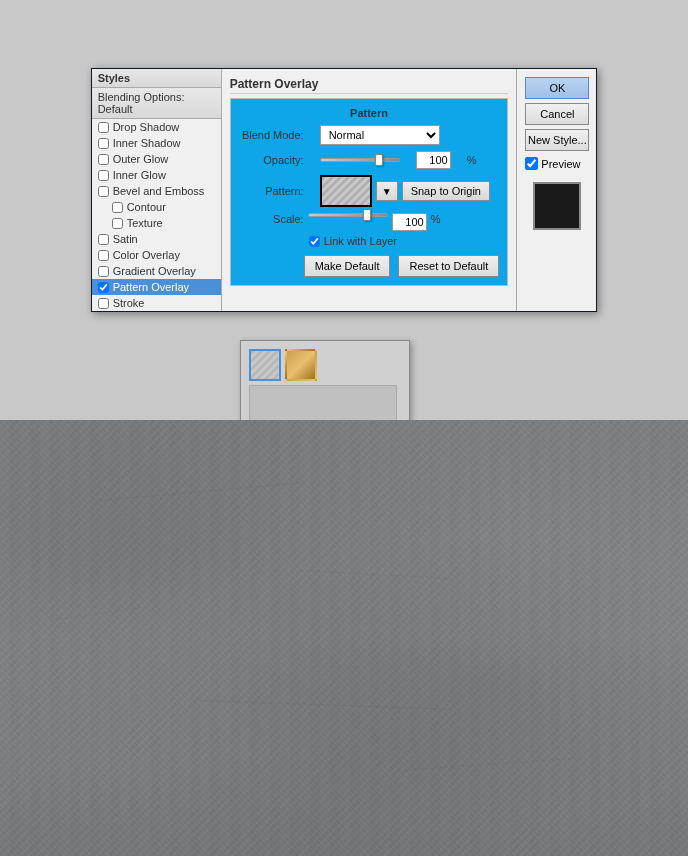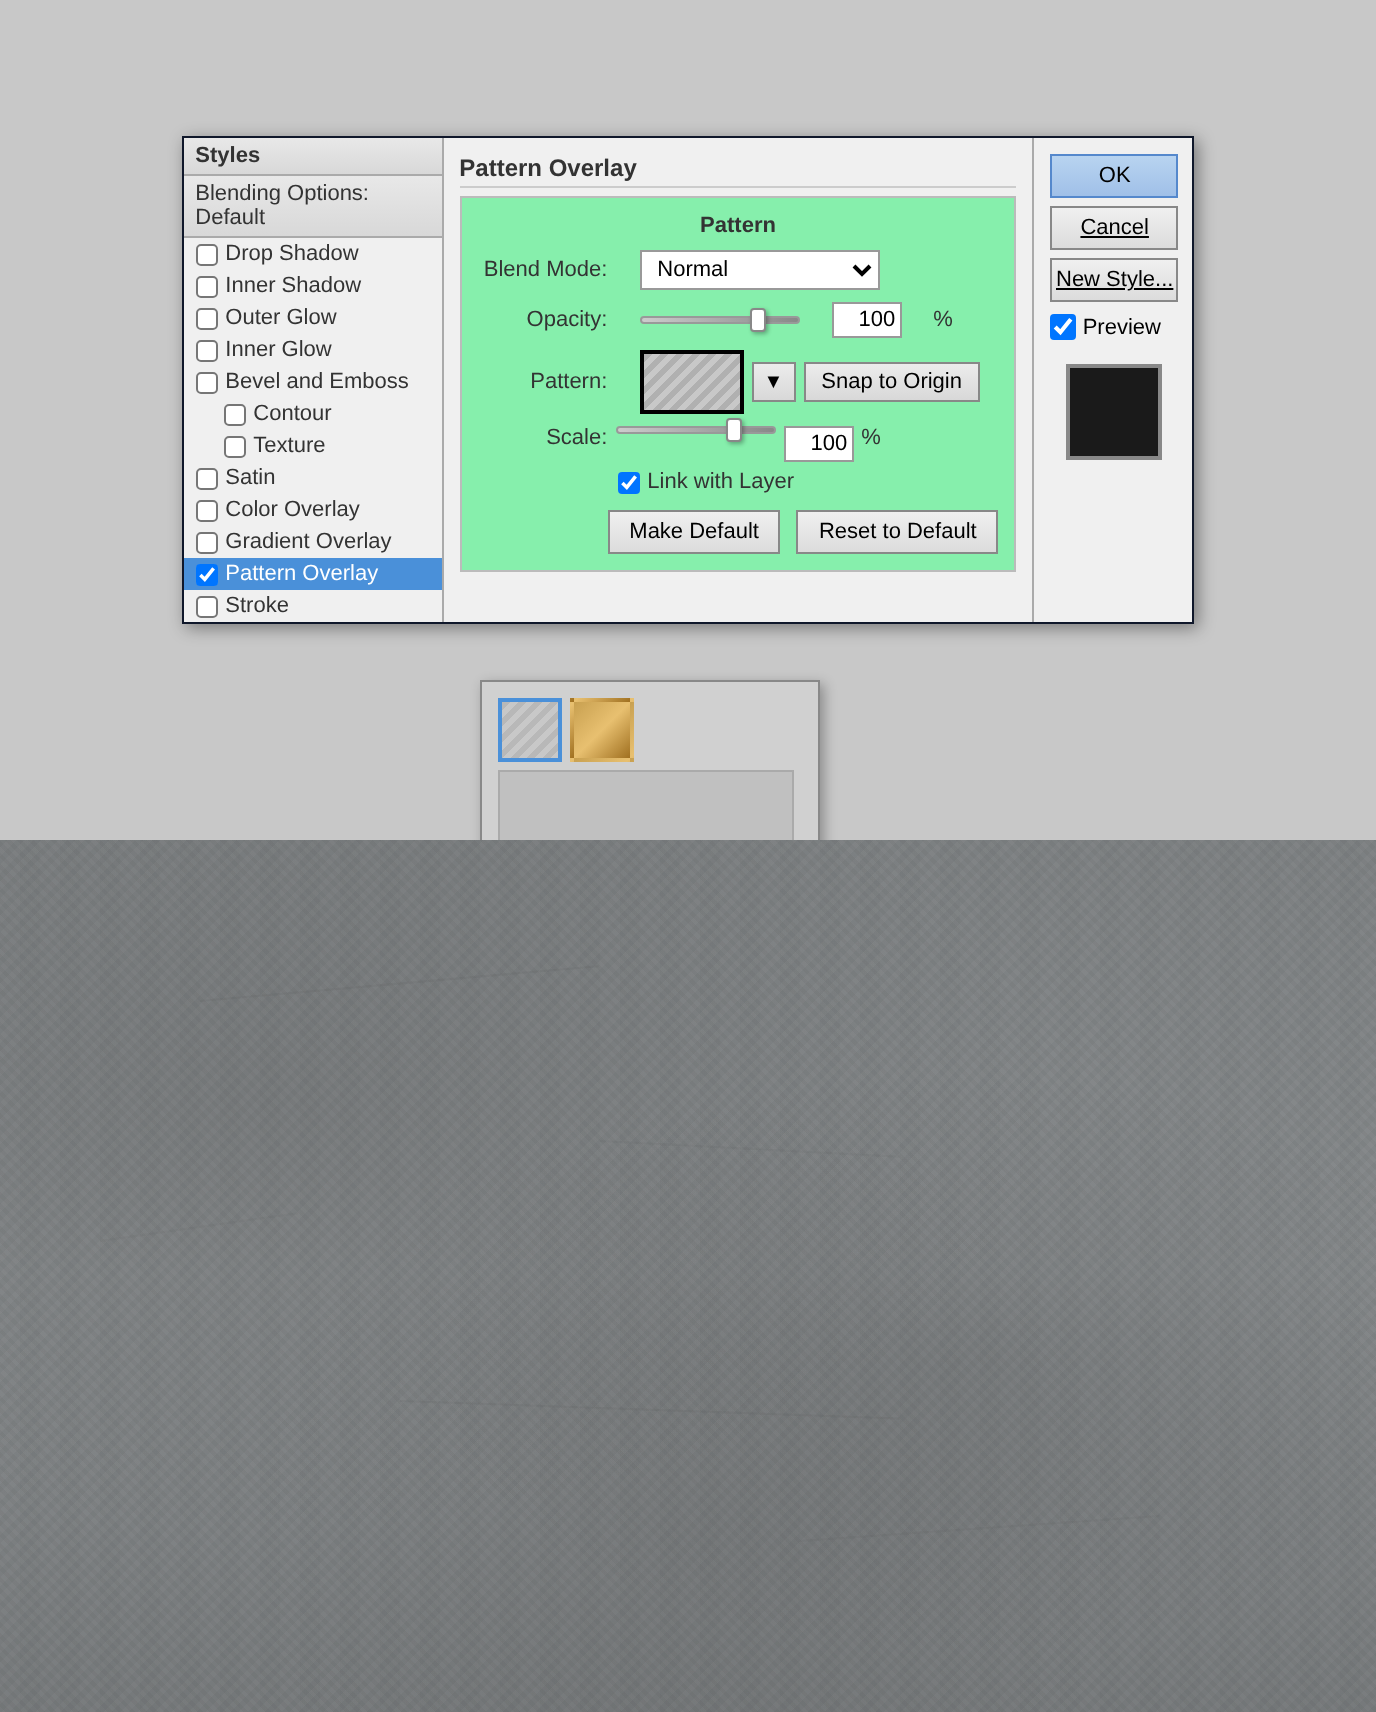--- a/index.html
+++ b/index.html
@@ -319,21 +319,20 @@
       text-align: center;
     }
 
     .dialog-btn.primary {
       background: linear-gradient(180deg, #b8d4f0 0%, #a0c0e8 100%);
       border: 1px solid #5588cc;
     }
 
     .dialog-btn.secondary {
       background: linear-gradient(180deg, #f0f0f0 0%, #dcdcdc 100%);
-      text-decoration: underline;
     }
 
     .preview-swatch {
       width: 48px;
       height: 48px;
       background: #1a1a1a;
       border: 2px solid #888;
       margin-top: 8px;
       align-self: center;
     }
@@ -450,21 +449,21 @@
           </div>
           <div class="style-item">
             <input type="checkbox" style="">
             <span>Stroke</span>
           </div>
         </div>
     </div>
 
     <div class="main-content">
       <div class="section-title">Pattern Overlay</div>
-      <div style="border:1px solid #bbb; padding:8px; background:#86efac; margin-bottom:6px;">
+      <div style="border:1px solid #bbb; padding:8px; background:#0ea5e9; margin-bottom:6px;">
         <div class="subsection-title">Pattern</div>
 
         <div class="form-row">
           <div class="form-label">Blend Mode:</div>
           <select class="blend-select">
             <option>Normal</option>
             <option>Multiply</option>
             <option>Screen</option>
             <option>Overlay</option>
           </select>

